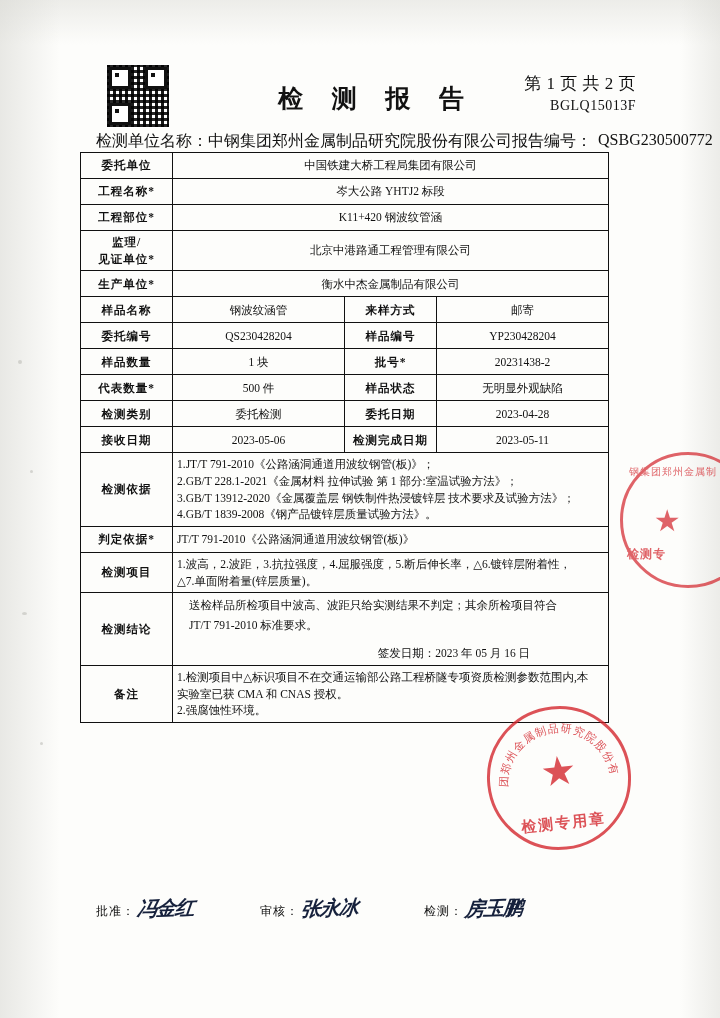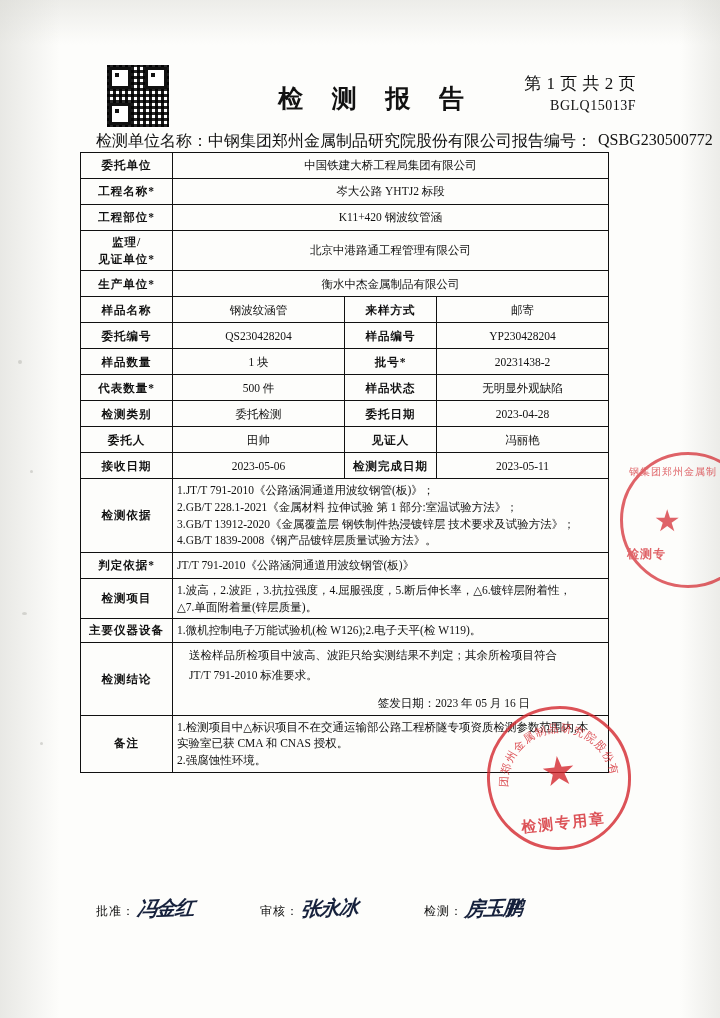--- a/index.html
+++ b/index.html
@@ -354,26 +354,20 @@
         <td class="lbl">样品状态</td>
         <td class="val-c">无明显外观缺陷</td>
       </tr>
       <tr class="rowh-26">
         <td class="lbl">检测类别</td>
         <td class="val-c">委托检测</td>
         <td class="lbl">委托日期</td>
         <td class="val-c">2023-04-28</td>
       </tr>
       <tr class="rowh-26">
-        <td class="lbl">委托人</td>
-        <td class="val-c">田帅</td>
-        <td class="lbl">见证人</td>
-        <td class="val-c">冯丽艳</td>
-      </tr>
-      <tr class="rowh-26">
         <td class="lbl">接收日期</td>
         <td class="val-c">2023-05-06</td>
         <td class="lbl">检测完成日期</td>
         <td class="val-c">2023-05-11</td>
       </tr>
 
       <tr>
         <td class="lbl">检测依据</td>
         <td class="multiline" colspan="3">1.JT/T 791-2010《公路涵洞通道用波纹钢管(板)》；
 2.GB/T 228.1-2021《金属材料 拉伸试验 第 1 部分:室温试验方法》；
@@ -381,24 +375,20 @@
 4.GB/T 1839-2008《钢产品镀锌层质量试验方法》。</td>
       </tr>
       <tr class="rowh-26">
         <td class="lbl">判定依据*</td>
         <td class="multiline" colspan="3">JT/T 791-2010《公路涵洞通道用波纹钢管(板)》</td>
       </tr>
       <tr>
         <td class="lbl">检测项目</td>
         <td class="multiline" colspan="3">1.波高，2.波距，3.抗拉强度，4.屈服强度，5.断后伸长率，△6.镀锌层附着性，
 △7.单面附着量(锌层质量)。</td>
-      </tr>
-      <tr>
-        <td class="lbl">主要仪器设备</td>
-        <td class="multiline" colspan="3">1.微机控制电子万能试验机(检 W126);2.电子天平(检 W119)。</td>
       </tr>
       <tr>
         <td class="lbl">检测结论</td>
         <td colspan="3" style="padding-left:16px;">
           <div class="concl-wrap">
             <div class="concl-text">送检样品所检项目中波高、波距只给实测结果不判定；其余所检项目符合
 JT/T 791-2010 标准要求。</div>
             <div class="sign-line">
               <span>签发日期：</span><span>2023 年 05 月 16 日</span>
             </div>

